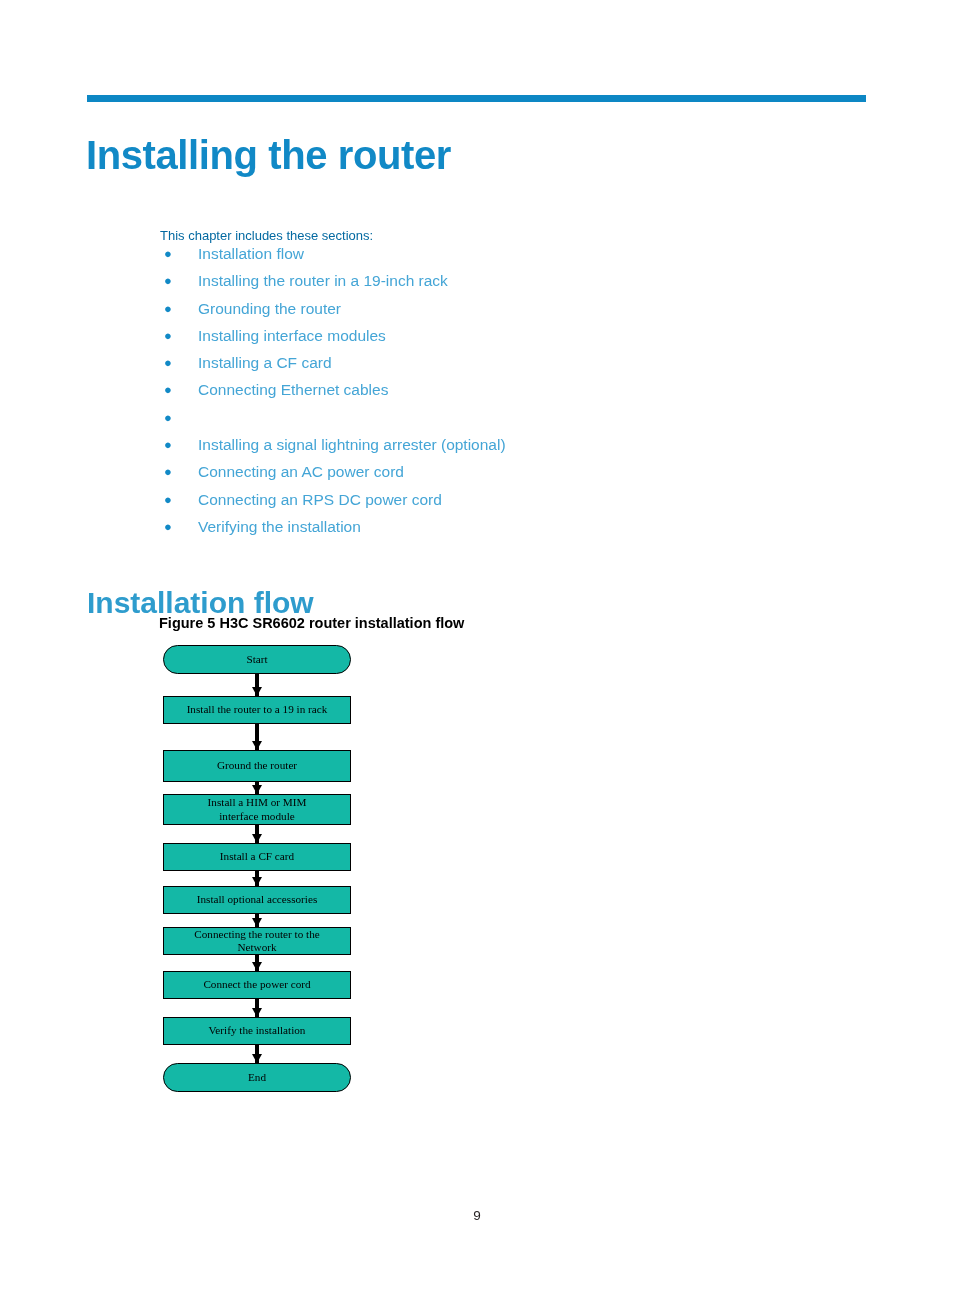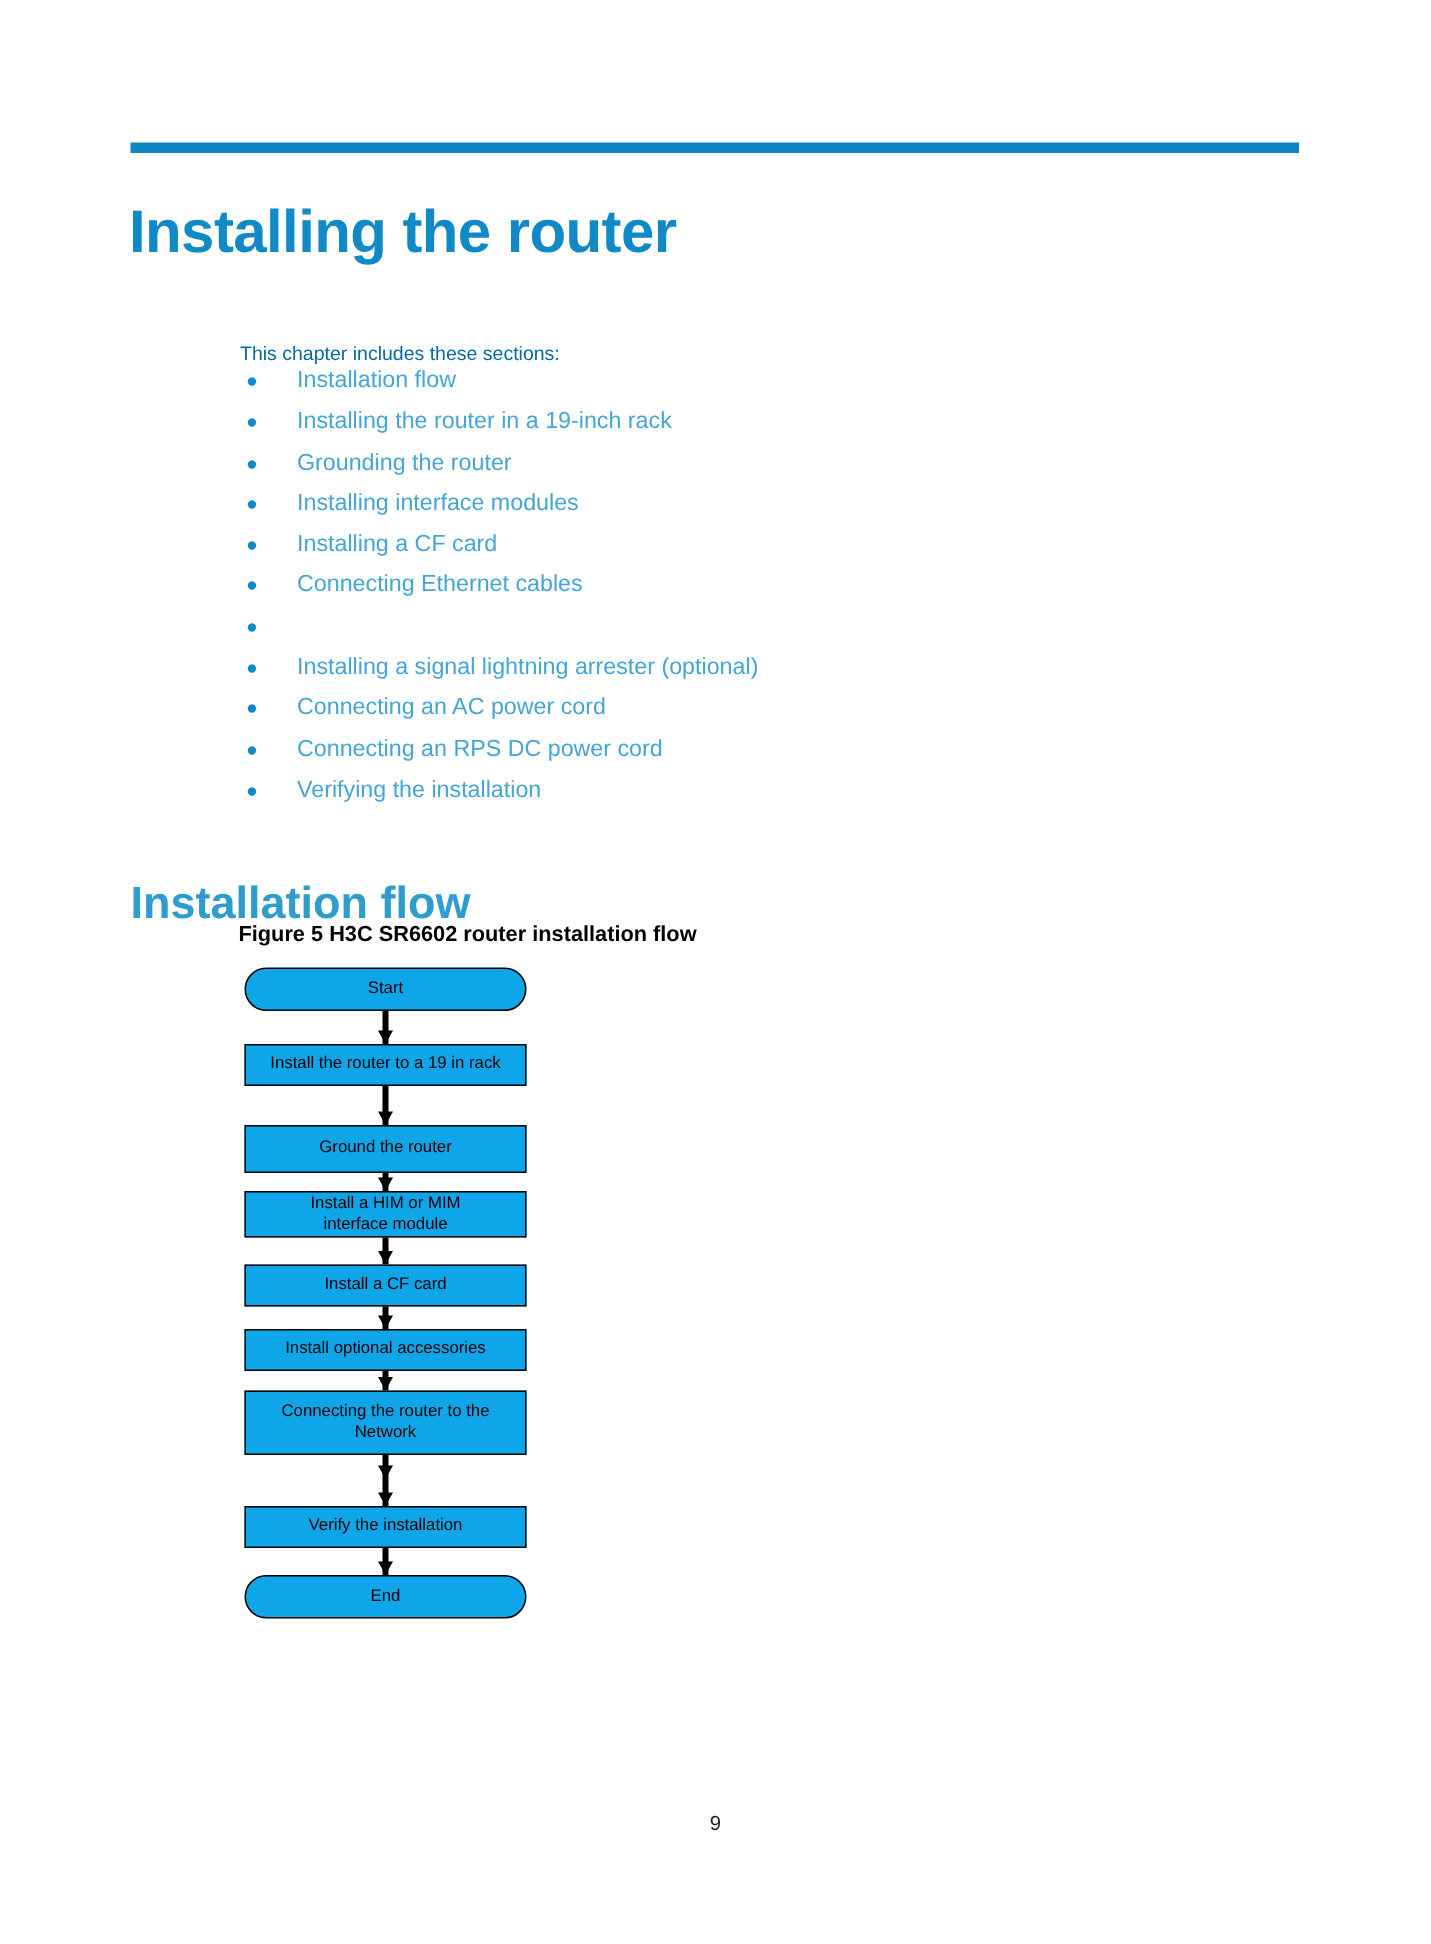--- a/index.html
+++ b/index.html
@@ -108,29 +108,30 @@
     position: absolute;
     left: 163px;
     top: 645px;
     width: 188px;
   }
   .fc-node {
     position: relative;
     width: 188px;
     box-sizing: border-box;
     border: 1.3px solid #000000;
-    background: #0ea5e9;
+    background: #14b8a6;
     color: #000000;
     font-size: 11.2px;
     line-height: 13.5px;
     text-align: center;
     display: flex;
     align-items: center;
     justify-content: center;
     padding: 0 4px;
+    font-family: Liberation Serif, serif;
   }
   .fc-node.terminator {
     border-radius: 999px;
   }
   .fc-node .fc-label {
     display: block;
     white-space: pre-line;
   }
 
   
@@ -265,28 +266,31 @@
         <div class="shaft" style="height: 15px;"></div>
         <div class="head"></div>
       </div>
       <div class="fc-node" style="height: 28px;">
         <span class="fc-label">Install optional accessories</span>
       </div>
       <div class="fc-arrow" style="height: 13px;">
         <div class="shaft" style="height: 13px;"></div>
         <div class="head"></div>
       </div>
-      <div class="fc-node" style="height: 43px;">
+      <div class="fc-node" style="height: 28px;">
         <span class="fc-label">Connecting the router to the
 Network</span>
       </div>
       <div class="fc-arrow" style="height: 16px;">
         <div class="shaft" style="height: 16px;"></div>
         <div class="head"></div>
       </div>
+      <div class="fc-node" style="height: 28px;">
+        <span class="fc-label">Connect the power cord</span>
+      </div>
       <div class="fc-arrow" style="height: 18px;">
         <div class="shaft" style="height: 18px;"></div>
         <div class="head"></div>
       </div>
       <div class="fc-node" style="height: 28px;">
         <span class="fc-label">Verify the installation</span>
       </div>
       <div class="fc-arrow" style="height: 18px;">
         <div class="shaft" style="height: 18px;"></div>
         <div class="head"></div>

